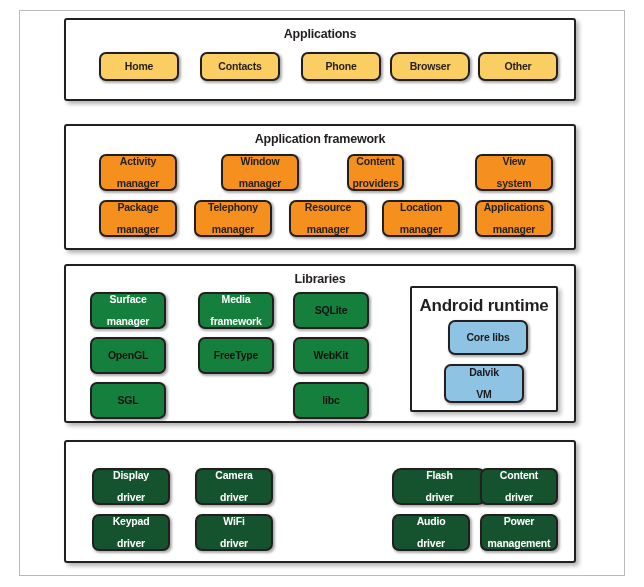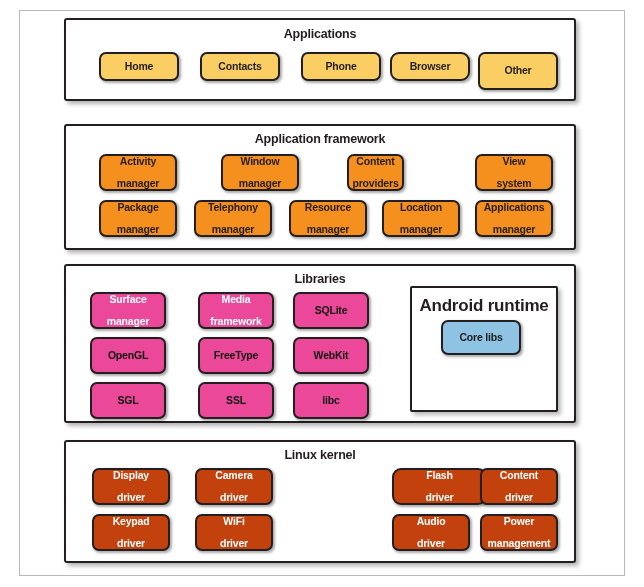--- a/index.html
+++ b/index.html
@@ -64,24 +64,24 @@
     font-weight: bold;
     line-height: 1.08;
     letter-spacing: -0.2px;
     box-shadow: 1.5px 1.5px 2.5px rgba(0,0,0,0.33);
     overflow: hidden;
   }
   .node span { display: block; padding: 0 2px; }
 
   .app-node     { background: #fbce63; color: #231f20; }
   .fw-node      { background: #f5901e; color: #231f20; }
-  .lib-node     { background: #ec4899; color: #ffffff; }
+  .lib-node     { background: #15803d; color: #ffffff; }
   .lib-node.dk  { color: #111111; }
   .rt-node      { background: #8fc3e3; color: #1b1b1b; }
-  .kernel-node  { background: #c2410c; color: #ffffff; }
+  .kernel-node  { background: #14532d; color: #ffffff; }
 
   
   #android-runtime {
     position: absolute;
     background: #ffffff;
     border: 2.5px solid #231f20;
     border-radius: 2px;
     box-shadow: 3px 3px 4px rgba(0,0,0,0.28);
   }
   #android-runtime .rt-title {
@@ -111,21 +111,21 @@
     </div>
     <div class="node app-node" style="left:134px; top:32px; width:80px; height:29px;">
       <span>Contacts</span>
     </div>
     <div class="node app-node" style="left:235px; top:32px; width:80px; height:29px;">
       <span>Phone</span>
     </div>
     <div class="node app-node" style="left:324px; top:32px; width:80px; height:29px;border-radius:9px;">
       <span>Browser</span>
     </div>
-    <div class="node app-node" style="left:412px; top:32px; width:80px; height:38px;">
+    <div class="node app-node" style="left:412px; top:32px; width:80px; height:29px;">
       <span>Other</span>
     </div>
   </div>
 
   <div class="layer" style="left:64px; top:124px; width:512px; height:126px;">
     <div class="layer-title" style="top:6px;">Application framework</div>
 
     <div class="node fw-node" style="left:33px; top:28px; width:78px; height:37px;">
       <span><span>Activity</span><br><span>manager</span></span>
     </div>
@@ -168,45 +168,44 @@
     <div class="node lib-node dk" style="left:24px; top:116px; width:76px; height:37px;">
       <span>SGL</span>
     </div>
 
     <div class="node lib-node" style="left:132px; top:26px; width:76px; height:37px;">
       <span><span>Media</span><br><span>framework</span></span>
     </div>
     <div class="node lib-node dk" style="left:132px; top:71px; width:76px; height:37px;">
       <span>FreeType</span>
     </div>
-    <div class="node lib-node dk" style="left:132px; top:116px; width:76px; height:37px;">
-      <span>SSL</span>
-    </div>
 
     <div class="node lib-node dk" style="left:227px; top:26px; width:76px; height:37px;">
       <span>SQLite</span>
     </div>
     <div class="node lib-node dk" style="left:227px; top:71px; width:76px; height:37px;">
       <span>WebKit</span>
     </div>
     <div class="node lib-node dk" style="left:227px; top:116px; width:76px; height:37px;">
       <span>libc</span>
     </div>
 
     <div id="android-runtime" style="left:344px; top:20px; width:148px; height:126px;">
       <div class="rt-title">Android runtime</div>
 
-      <div class="node rt-node" style="left:29px; top:32px; width:80px; height:35px;text-align:center;">
+      <div class="node rt-node" style="left:36px; top:32px; width:80px; height:35px;text-align:center;">
         <span>Core libs</span>
       </div>
+      <div class="node rt-node" style="left:32px; top:76px; width:80px; height:39px;">
+        <span><span>Dalvik</span><br><span>VM</span></span>
+      </div>
     </div>
   </div>
 
   <div class="layer" style="left:64px; top:440px; width:512px; height:123px;">
-    <div class="layer-title" style="top:6px;">Linux kernel</div>
 
     <div class="node kernel-node" style="left:26px; top:26px; width:78px; height:37px;">
       <span><span>Display</span><br><span>driver</span></span>
     </div>
     <div class="node kernel-node" style="left:129px; top:26px; width:78px; height:37px;">
       <span><span>Camera</span><br><span>driver</span></span>
     </div>
     <div class="node kernel-node" style="left:326px; top:26px; width:95px; height:37px;border-radius:9px;">
       <span><span>Flash</span><br><span>driver</span></span>
     </div>

